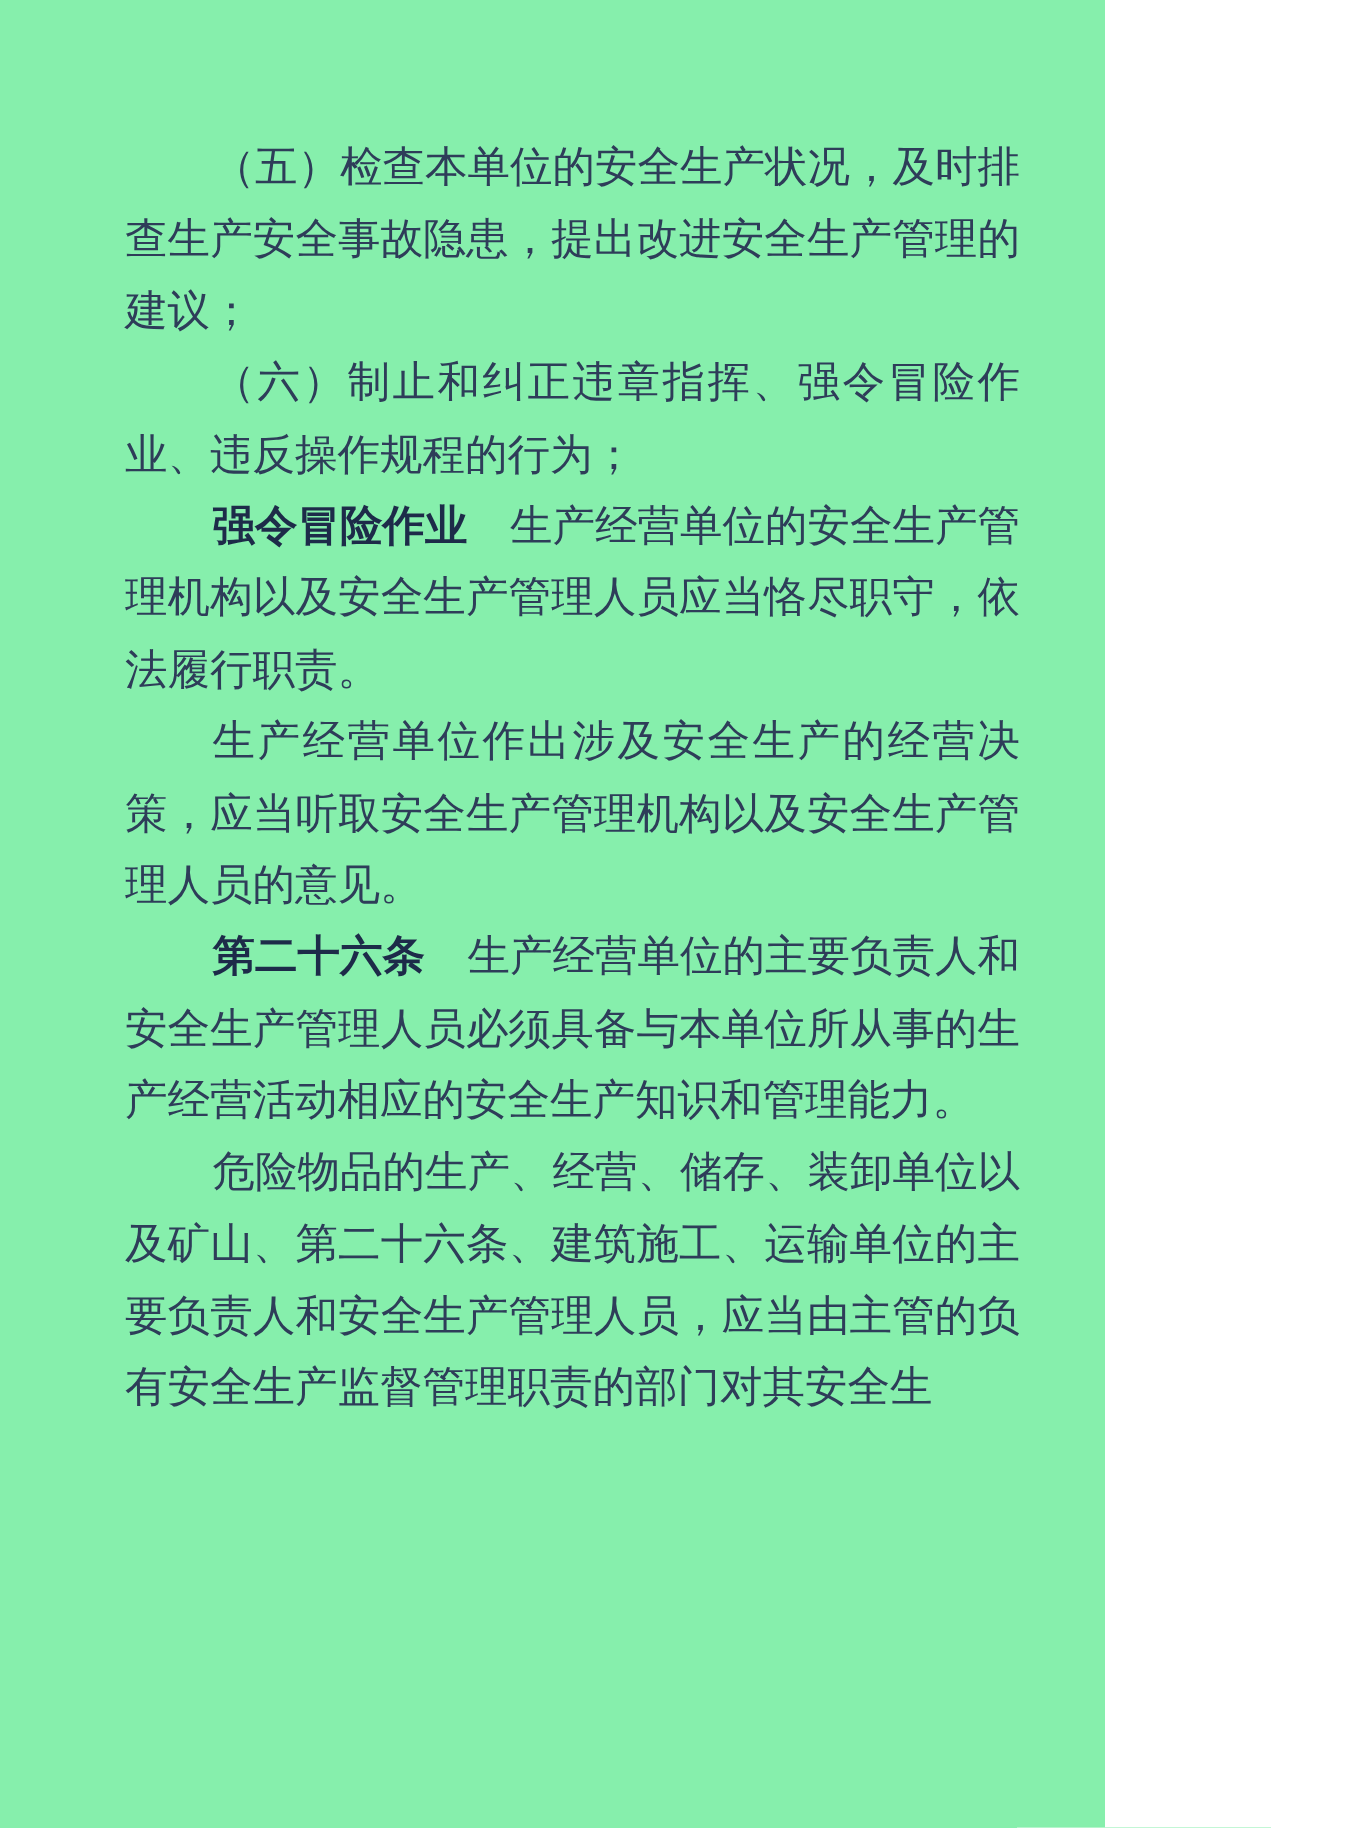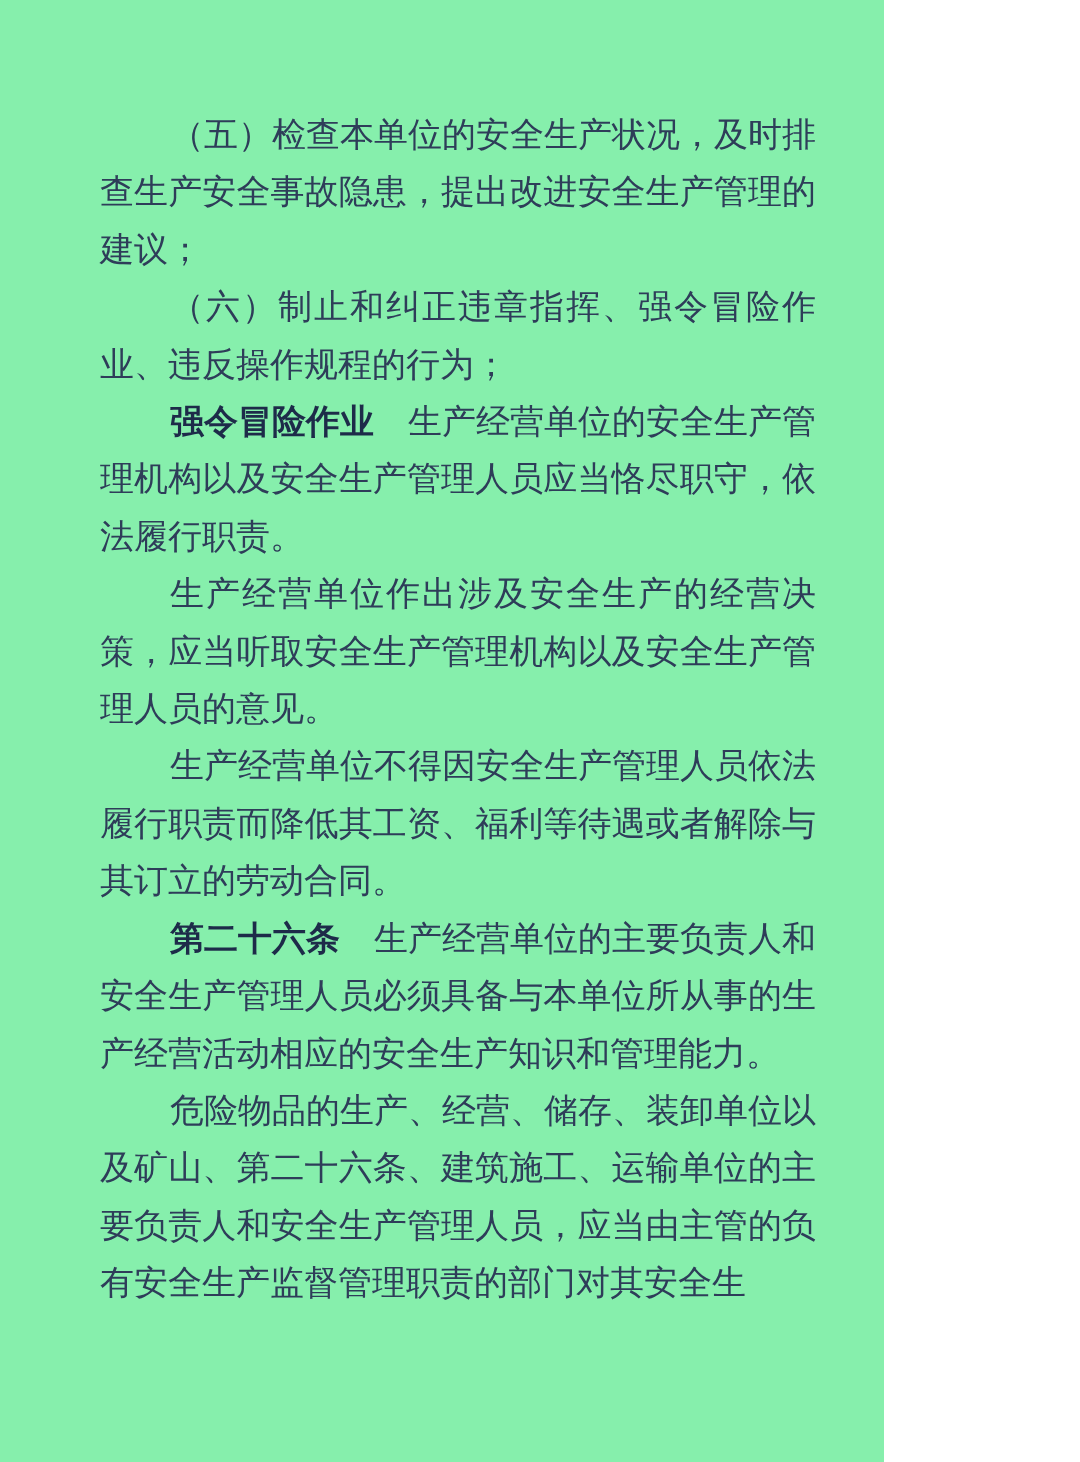--- a/index.html
+++ b/index.html
@@ -44,19 +44,18 @@
   <p class="para"><span class="lead"></span><span>（五）检查本单位的安全生产状况，及时排查生产安全事故隐患，提出改进安全生产管理的建议；</span></p>
 
   <p class="para"><span class="lead"></span><span>（六）制止和纠正违章指挥、强令冒险作业、违反操作规程的行为；</span></p>
 
 
 
   <p class="para"><span class="lead">强令冒险作业</span><span>　生产经营单位的安全生产管理机构以及安全生产管理人员应当恪尽职守，依法履行职责。</span></p>
 
   <p class="para"><span class="lead"></span><span>生产经营单位作出涉及安全生产的经营决策，应当听取安全生产管理机构以及安全生产管理人员的意见。</span></p>
 
-  <p class="para"><span class="lead"></span><span>生产经营单位不得因安全生产管理人员依法履行职责而降低其工资、福利等待遇或者解除与其订立的劳动合同。</span></p>
 
 
   <p class="para"><span class="lead">第二十六条</span><span>　生产经营单位的主要负责人和安全生产管理人员必须具备与本单位所从事的生产经营活动相应的安全生产知识和管理能力。</span></p>
 
   <p class="para"><span class="lead"></span><span>危险物品的生产、经营、储存、装卸单位以及矿山、第二十六条、建筑施工、运输单位的主要负责人和安全生产管理人员，应当由主管的负有安全生产监督管理职责的部门对其安全生</span></p>
 </div>
 
 </body></html>

